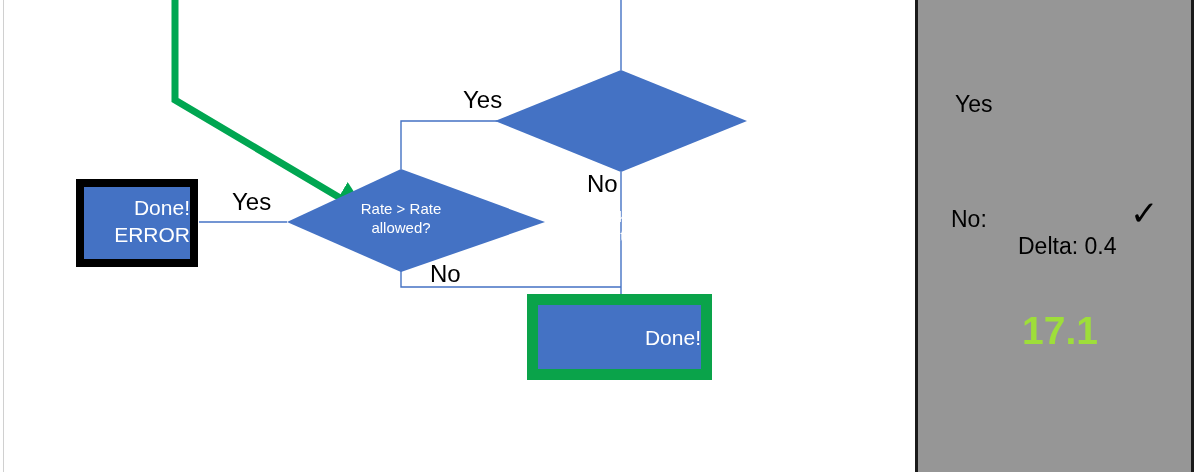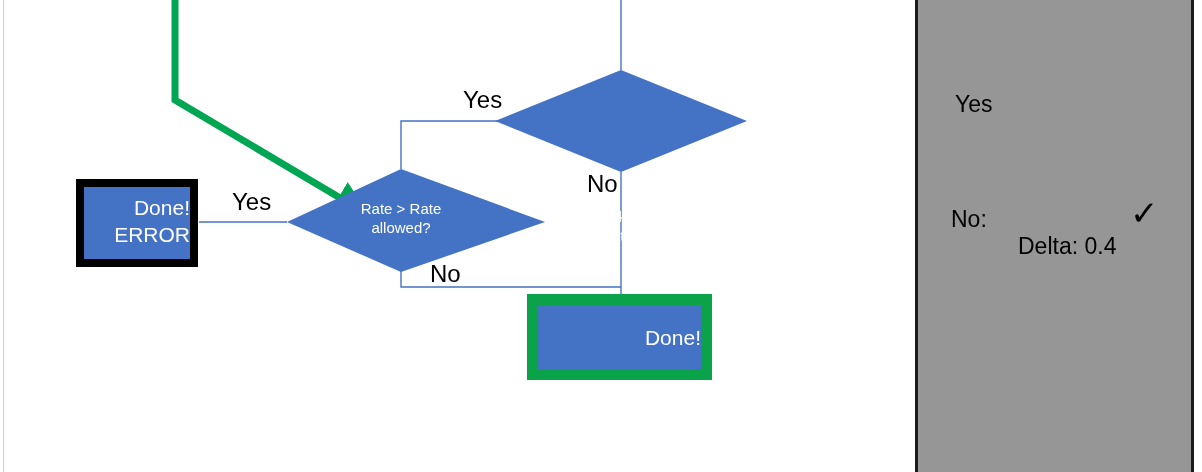--- a/index.html
+++ b/index.html
@@ -157,15 +157,16 @@
 
   <div class="panel">
     <div class="panel-lbl" style="left:37px; top:92px;">Yes</div>
 
     <div class="panel-lbl" style="left:33px; top:207px;">No:</div>
 
     <div class="panel-lbl" style="left:100px; top:209px;margin-top:25px;">Delta: 0.4</div>
 
     <div class="check" style="left:212px; top:196px;">✓</div>
 
+    <div class="panel-value" style="left:104px; top:311px;">17.1</div>
   </div>
 
 </div>
 
 </body></html>

